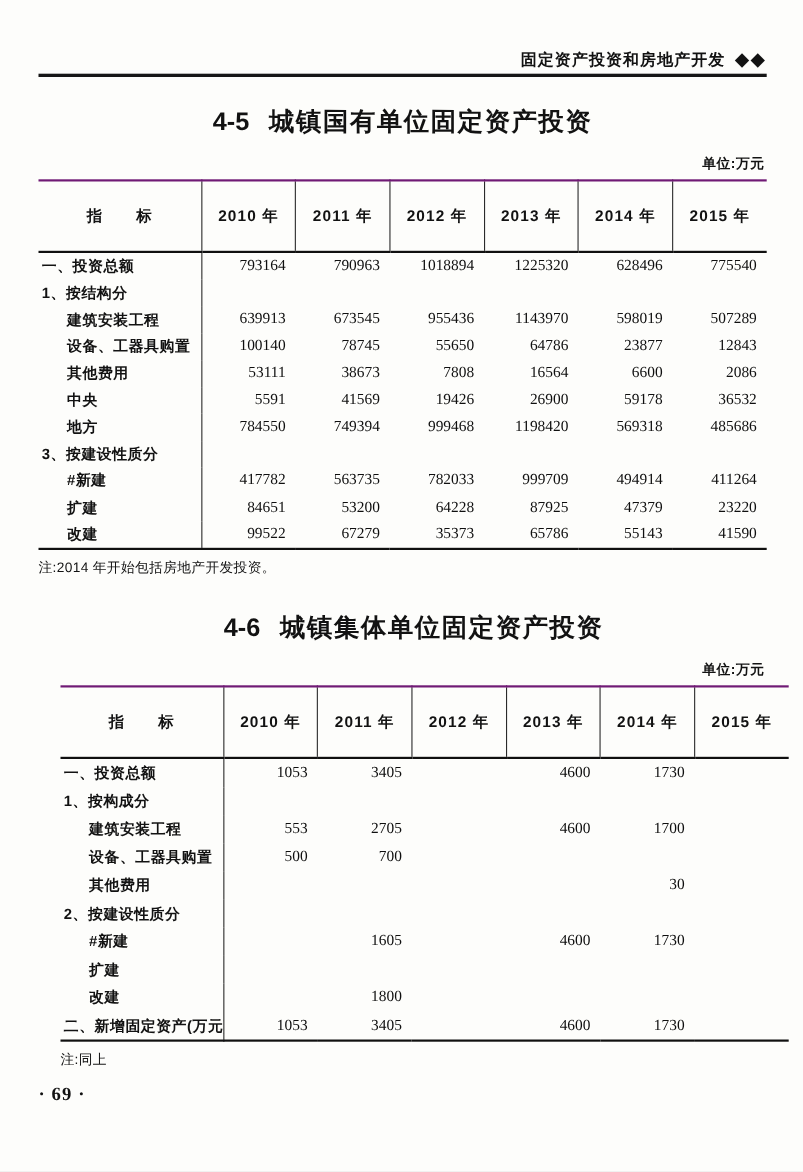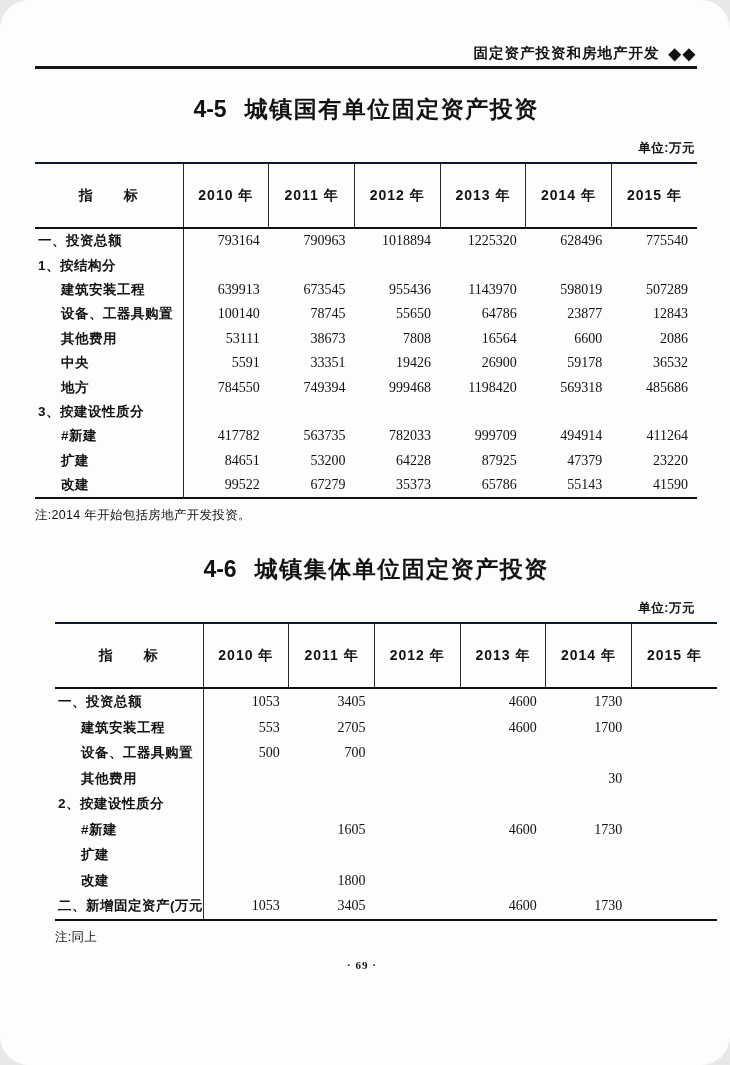--- a/index.html
+++ b/index.html
@@ -5,21 +5,20 @@
   html,body{margin:0;padding:0;background:#e8e8e8;}
   .page{
     position:relative;
     width:730px;height:1065px;
     background:#fdfdfb;
     box-sizing:border-box;
     padding:44px 33px 0 35px;
     font-family:"Liberation Sans", sans-serif;
     color:#121212;
     overflow:hidden;
-    border-radius:29px;
   }
   
   .masthead{
     display:flex;justify-content:flex-end;align-items:center;gap:9px;
     font-size:14.5px;font-weight:bold;letter-spacing:1px;
     padding-bottom:3px;
   }
   .masthead .marks{font-size:16px;letter-spacing:2px;}
   .mast-rule{height:0;border-top:3px solid #161616;margin:0;}
 
@@ -30,21 +29,21 @@
   }
   .tbl-title .no{margin-right:18px;letter-spacing:0;}
   .unit-row{
     text-align:right;font-size:12.5px;font-weight:bold;
     margin:15px 2px 5px 0;letter-spacing:.5px;
   }
 
   
   table{
     width:662px;border-collapse:collapse;table-layout:fixed;
-    border-top:2px solid #0f172a;
+    border-top:2px solid #701a75;
     border-bottom:2.5px solid #101010;
   }
   thead th{
     height:63px;vertical-align:middle;text-align:center;
     font-size:14px;font-weight:bold;letter-spacing:1px;
     border-bottom:2.5px solid #101010;
     border-right:1px solid #2a2a2a;
     padding:0;
   }
   thead th:last-child{border-right:none;}
@@ -62,22 +61,22 @@
   td.num{
     text-align:right;padding-right:9px;
     font-family:"Liberation Serif", serif;
     font-size:14px;font-weight:500;color:#0f0f0f;
   }
   .note{
     font-size:12.5px;font-weight:normal;margin-top:8px;letter-spacing:.3px;
   }
   .section2{margin-top:30px;margin-left:20px;}
   .pageno{
-    text-align:center;padding-right:8px;margin-top:13px;
-    font-family:"Liberation Serif", serif;font-size:11px;font-weight:bold;
+    text-align:left;padding-right:8px;margin-top:13px;
+    font-family:"Liberation Serif", serif;font-size:17px;font-weight:bold;
     letter-spacing:1px;
   }
 </style>
 </head>
 <body>
 
 <div class="page">
 
   <div class="masthead">
     <span>固定资产投资和房地产开发</span>
@@ -154,21 +153,21 @@
             <td class="num">53111</td>
             <td class="num">38673</td>
             <td class="num">7808</td>
             <td class="num">16564</td>
             <td class="num">6600</td>
             <td class="num">2086</td>
           </tr>
           <tr>
             <td class="label ind1">中央</td>
             <td class="num">5591</td>
-            <td class="num">33351</td>
+            <td class="num">41569</td>
             <td class="num">19426</td>
             <td class="num">26900</td>
             <td class="num">59178</td>
             <td class="num">36532</td>
           </tr>
           <tr>
             <td class="label ind1">地方</td>
             <td class="num">784550</td>
             <td class="num">749394</td>
             <td class="num">999468</td>
@@ -249,20 +248,29 @@
           <tr>
             <td class="label ind0">一、投资总额</td>
             <td class="num">1053</td>
             <td class="num">3405</td>
             <td class="num"></td>
             <td class="num">4600</td>
             <td class="num">1730</td>
             <td class="num"></td>
           </tr>
           <tr>
+            <td class="label ind0">1、按构成分</td>
+            <td class="num"></td>
+            <td class="num"></td>
+            <td class="num"></td>
+            <td class="num"></td>
+            <td class="num"></td>
+            <td class="num"></td>
+          </tr>
+          <tr>
             <td class="label ind1">建筑安装工程</td>
             <td class="num">553</td>
             <td class="num">2705</td>
             <td class="num"></td>
             <td class="num">4600</td>
             <td class="num">1700</td>
             <td class="num"></td>
           </tr>
           <tr>
             <td class="label ind1">设备、工器具购置</td>

